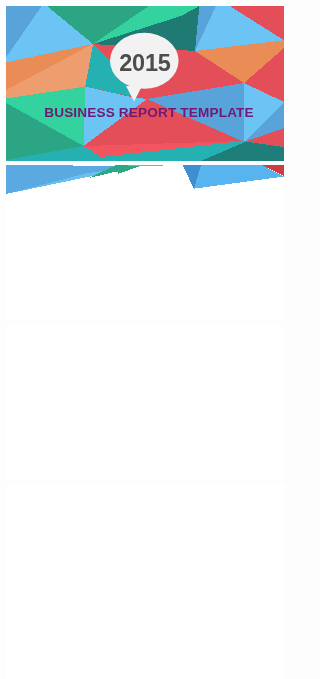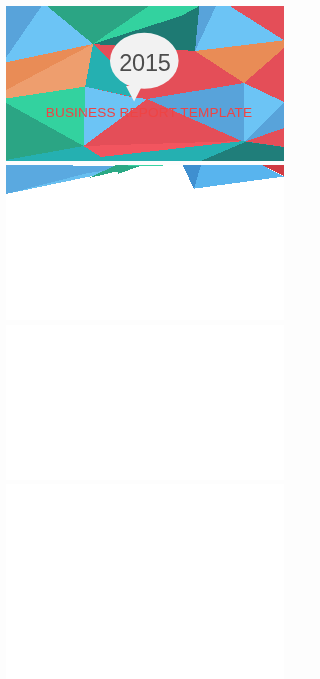--- a/index.html
+++ b/index.html
@@ -1,28 +1,28 @@
 <!DOCTYPE html>
 <html><head>
 <meta charset="utf-8">
 <title>Business Report Template</title>
 <style>
   html,body{margin:0;padding:0;}
   body{width:290px;height:679px;background:#fdfdfd;font-family:"Liberation Sans",sans-serif;overflow:hidden;}
-  .page{position:relative;width:290px;height:679px;background:#fdfdfd;}
+  .page{position:relative;width:290px;height:679px;background:#fdfdfd;font-weight:bold;}
   .slide{position:absolute;left:6px;width:278px;background:#fff;overflow:hidden;}
   #s1{top:6px;height:155px;}
   #s2{top:165px;height:155px;}
   #s3{top:325px;height:155px;}
   #s4{top:484px;height:195px;}
   .poly{position:absolute;left:0;top:0;width:278px;height:155px;display:block;}
   .bubble-year{position:absolute;left:104px;top:43.5px;width:70px;text-align:center;
     font-size:23.5px;color:#4d4d4d;letter-spacing:-0.2px;}
   .cover-title{position:absolute;left:4px;top:99px;width:278px;text-align:center;
-    font-size:13.6px;color:#ef4444;letter-spacing:0.15px;}
+    font-size:13.6px;color:#701a75;letter-spacing:0.15px;}
 </style>
 </head>
 <body>
 
 <div class="page">
 
   <div class="slide" id="s1">
     <svg class="poly" viewBox="0 0 278 155" preserveAspectRatio="none">
       <g shape-rendering="crispEdges">
       <rect x="0" y="0" width="278" height="155" fill="#e44e58"></rect>

